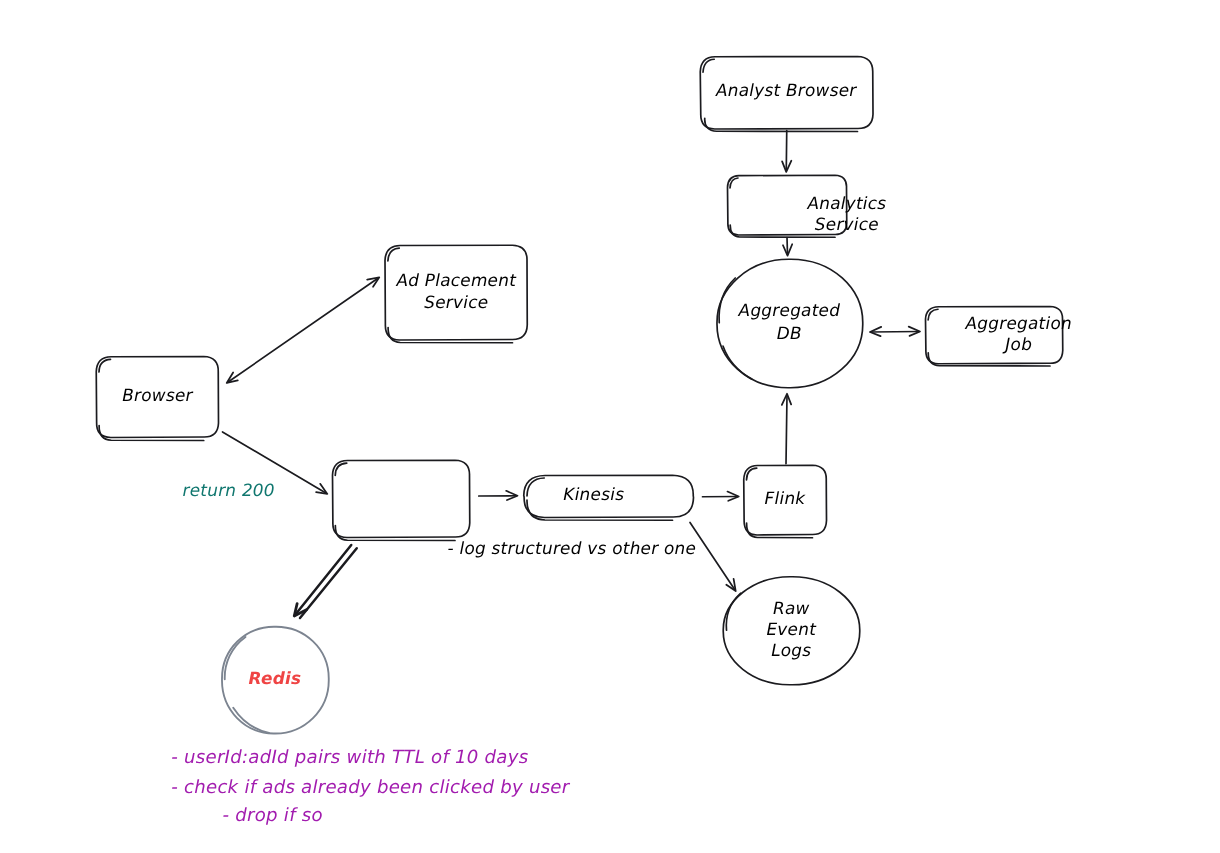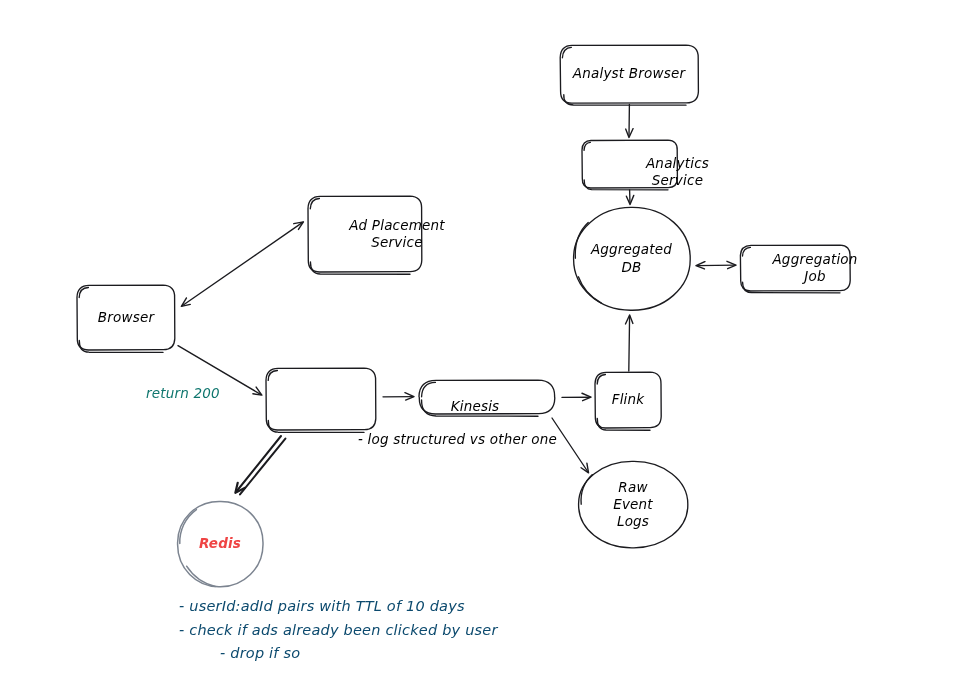--- a/index.html
+++ b/index.html
@@ -49,21 +49,21 @@
     white-space: nowrap;
   }
   .note-line {
     position: absolute;
     font-family: "DejaVu Sans", sans-serif;
     font-size: 13.5px;
     font-style: italic;
     letter-spacing: 0.2px;
     white-space: nowrap;
   }
-  .note-grey { color: #0c4a6e; margin-left: 42px; }
+  .note-grey { color: #a21caf; }
   .label-grey { color: #ef4444; font-weight: bold; }
 </style>
 </head>
 <body>
 
 <div id="canvas">
 
   <svg width="976" height="682" viewBox="0 0 976 682">
     <defs>
       <marker id="ah" markerWidth="12" markerHeight="12" refX="9" refY="5" orient="auto" markerUnits="userSpaceOnUse">
@@ -189,27 +189,27 @@
 
   <div class="node-label" style="left:582px; top:140px; width:95px; height:64px;margin-left:48px;">Analytics
 Service</div>
 
   <div class="node-label" style="left:573px; top:207px; width:117px; height:103px;">Aggregated
 DB</div>
 
   <div class="node-label" style="left:740px; top:245px; width:110px; height:46px;margin-left:20px;">Aggregation
 Job</div>
 
-  <div class="node-label" style="left:308px; top:196px; width:114px; height:76px;padding-left:32px;">Ad Placement
+  <div class="node-label" style="left:308px; top:196px; width:114px; height:76px;">Ad Placement
 Service</div>
 
   <div class="node-label" style="left:77px; top:285px; width:98px; height:65px;">Browser</div>
 
 
-  <div class="node-label" style="left:419px; top:390px; width:112px; height:34px;border-radius:10px;">Kinesis</div>
+  <div class="node-label" style="left:419px; top:380px; width:112px; height:34px;border-radius:10px;">Kinesis</div>
 
   <div class="node-label" style="left:595px; top:372px; width:66px; height:56px;">Flink</div>
 
   <div class="node-label" style="left:578px; top:461px; width:110px; height:87px;">Raw
 Event
 Logs</div>
 
   <div class="node-label label-grey" style="left:177px; top:501px; width:86px; height:86px;">Redis</div>
 
   <div class="edge-label" style="left:146px; top:385px;">return 200</div>

